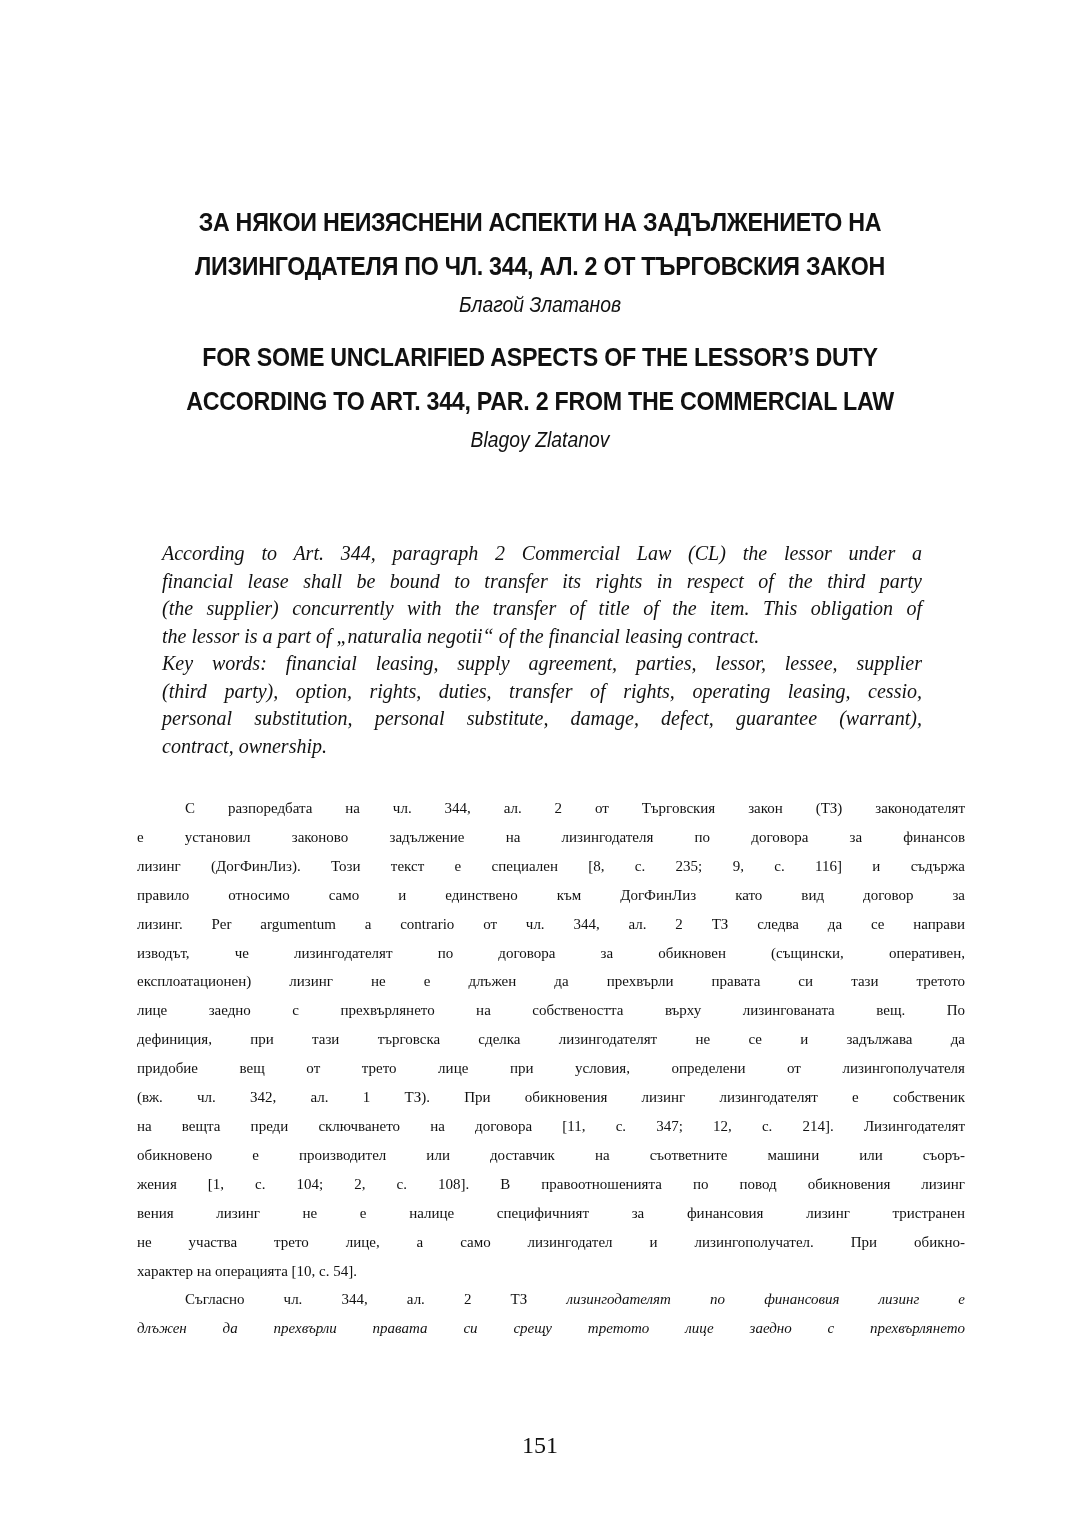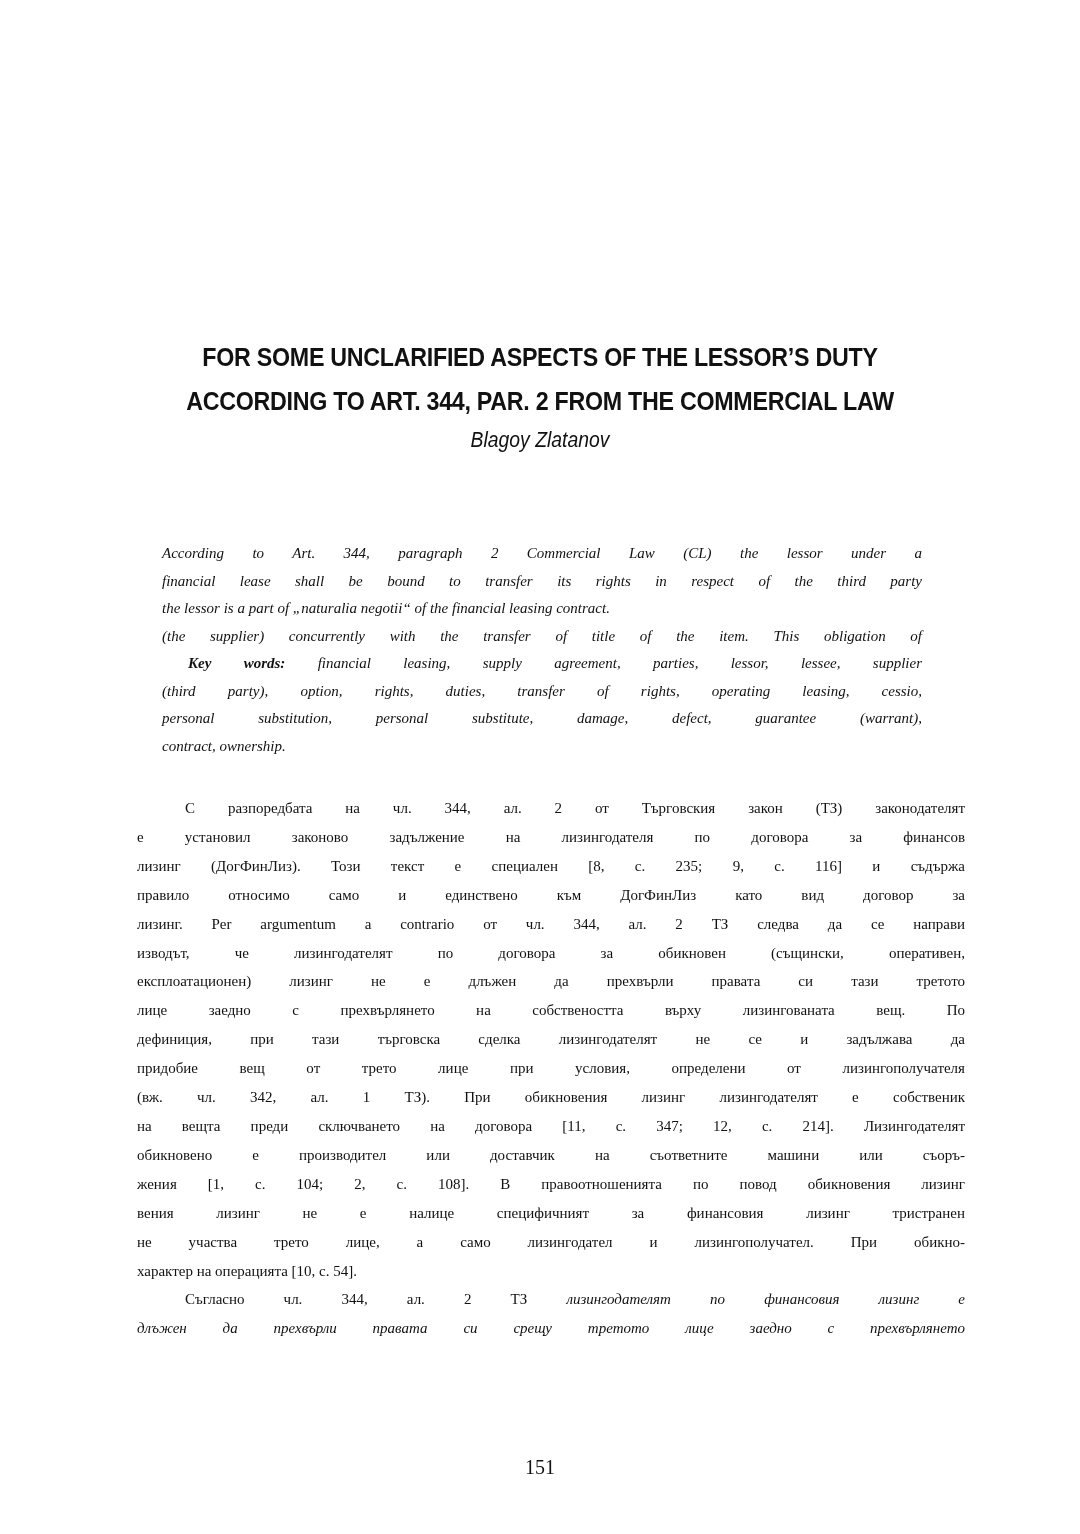--- a/index.html
+++ b/index.html
@@ -46,35 +46,34 @@
     }
     #bg-title { top: 200px; }
     #en-title { top: 398px - 0px; }
     .abstract {
       position: absolute;
       left: 162px;
       width: 760px;
       top: 540px;
       font-family: "Liberation Serif", serif;
       font-style: italic;
-      font-size: 15px;
+      font-size: 20px;
       line-height: 27.5px;
     }
     .abstract .line {
       display: block;
       white-space: nowrap;
       text-align: justify;
       text-align-last: justify;
     }
     .abstract .line.last {
       text-align-last: left;
     }
     .kw-label {
-      font-weight: bold;
-      margin-left: 26px;
+      font-weight: normal;
     }
     .body-text {
       position: absolute;
       left: 137px;
       width: 828px;
       top: 794px;
       font-family: "Liberation Serif", serif;
       font-size: 15px;
       line-height: 28.9px;
     }
@@ -93,41 +92,45 @@
     .body-text .it {
       font-style: italic;
     }
     .page-number {
       position: absolute;
       left: 0;
       width: 1080px;
       top: 1432px;
       text-align: center;
       font-family: "Liberation Serif", serif;
-      font-size: 20px;
-      margin-top: 24px;
+      font-size: 24px;
     }
   </style>
 </head>
 <body>
 
 <div class="page">
 
+  <div class="title-block" id="bg-title" style="top:200px;">
+    <div class="title-line">ЗА НЯКОИ НЕИЗЯСНЕНИ АСПЕКТИ НА ЗАДЪЛЖЕНИЕТО НА</div>
+    <div class="title-line">ЛИЗИНГОДАТЕЛЯ ПО ЧЛ. 344, АЛ. 2 ОТ ТЪРГОВСКИЯ ЗАКОН</div>
+    <div class="author">Благой Златанов</div>
+  </div>
 
   <div class="title-block" id="en-title" style="top:335px;">
     <div class="title-line">FOR SOME UNCLARIFIED ASPECTS OF THE LESSOR’S DUTY</div>
     <div class="title-line">ACCORDING TO ART. 344, PAR. 2 FROM THE COMMERCIAL LAW</div>
     <div class="author">Blagoy Zlatanov</div>
   </div>
 
   <div class="abstract">
     <span class="line">According to Art. 344, paragraph 2 Commercial Law (CL) the lessor under a</span>
     <span class="line">financial lease shall be bound to transfer its rights in respect of the third party</span>
+    <span class="line">(the supplier) concurrently with the transfer of title of the item. This obligation of</span>
     <span class="line last">the lessor is a part of „naturalia negotii“ of the financial leasing contract.</span>
-    <span class="line">(the supplier) concurrently with the transfer of title of the item. This obligation of</span>
     <span class="line"><span class="kw-label">Key words:</span><span> financial leasing, supply agreement, parties, lessor, lessee, supplier</span></span>
     <span class="line">(third party), option, rights, duties, transfer of rights, operating leasing, cessio,</span>
     <span class="line">personal substitution, personal substitute, damage, defect, guarantee (warrant),</span>
     <span class="line last">contract, ownership.</span>
   </div>
 
   <div class="body-text">
     <span class="line indent">С разпоредбата на чл. 344, ал. 2 от Търговския закон (ТЗ) законодателят</span>
     <span class="line">е установил законово задължение на лизингодателя по договора за финансов</span>
     <span class="line">лизинг (ДогФинЛиз). Този текст е специален [8, с. 235; 9, с. 116] и съдържа</span>

